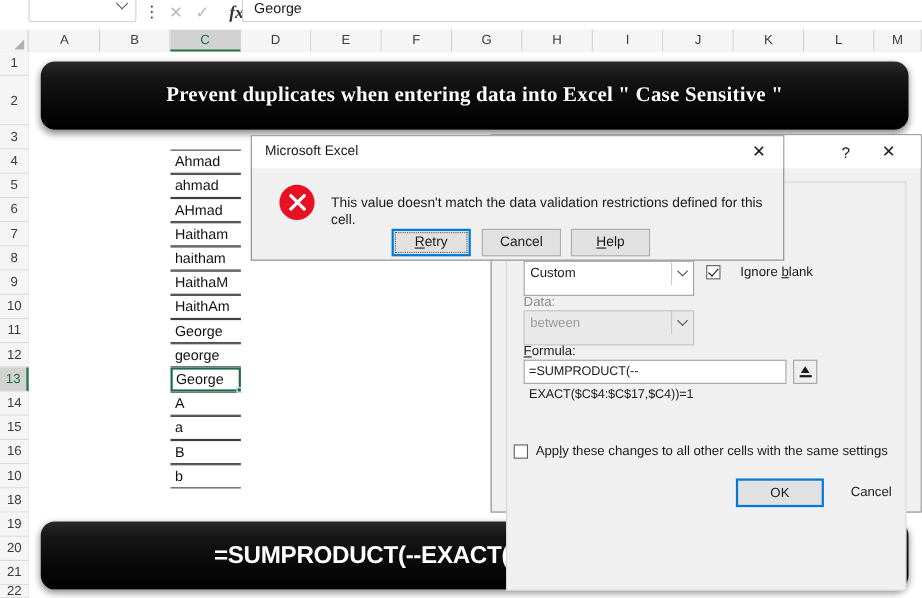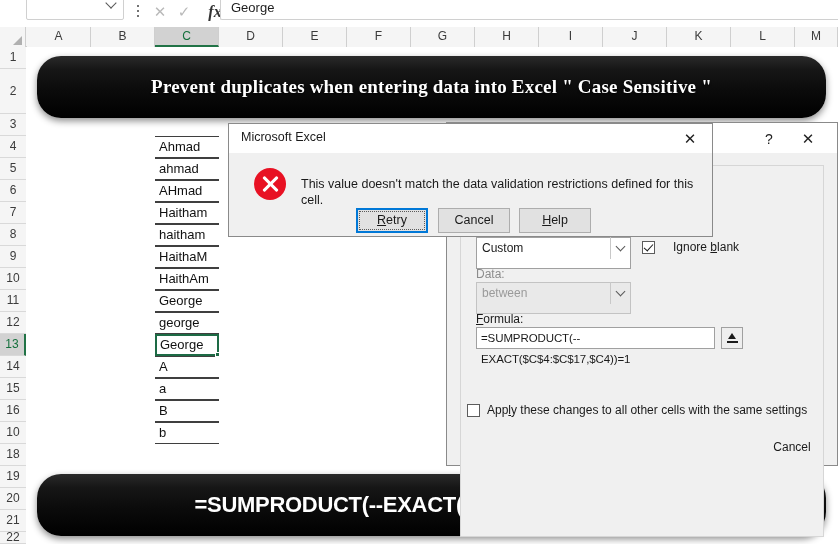--- a/index.html
+++ b/index.html
@@ -118,21 +118,21 @@
     white-space: nowrap; z-index: 4;
   }
   .fillhandle {
     position: absolute; width: 5px; height: 5px; background: #1d6b45;
     border: 1px solid #ffffff; z-index: 5;
   }
 
   
   .banner {
     position: absolute;
-    border-radius: 24px;
+    border-radius: 13px;
     background: linear-gradient(180deg, #2a2a2a 0%, #161616 22%, #0b0b0b 55%, #000000 100%);
     box-shadow: 0 3px 7px rgba(0,0,0,0.45);
     display: flex; align-items: center; justify-content: center;
     color: #ffffff; z-index: 20;
   }
   .banner-title {
     font-family: "Liberation Serif", serif;
     font-weight: bold; font-size: 19px; letter-spacing: 0.2px;
     text-shadow: 0 1px 2px rgba(0,0,0,0.9);
   }
@@ -372,20 +372,21 @@
     <div class="dv-label" style="left:29px; top:189px;"><span class="u">F</span>ormula:</div>
     <div class="dv-input" style="left:29px; top:204px; width:239px;">=SUMPRODUCT(--EXACT($C$4:$C$17,$C4))=1</div>
     <div class="collapse-btn" style="left:274px; top:204px;">
       <span class="up"></span>
         <span class="bar"></span>
     </div>
 
     <div class="cbox" style="left:20px; top:281px;"></div>
     <div class="dv-label" style="left:40px; top:280px;">App<span class="u">l</span>y these changes to all other cells with the same settings</div>
 
+    <div class="dv-btn primary" style="left:222px; top:312px; width:80px;">OK</div>
     <div class="dv-btn" style="left:311px; top:312px; width:68px; border:none; background:transparent;">Cancel</div>
   </div>
 
   <div class="msgbox">
     <div class="msg-title">
       <div class="msg-title-text">Microsoft Excel</div>
       <div class="msg-close">✕</div>
     </div>
     <div class="msg-icon"></div>
     <div class="msg-text">This value doesn't match the data validation restrictions defined for this cell.</div>

